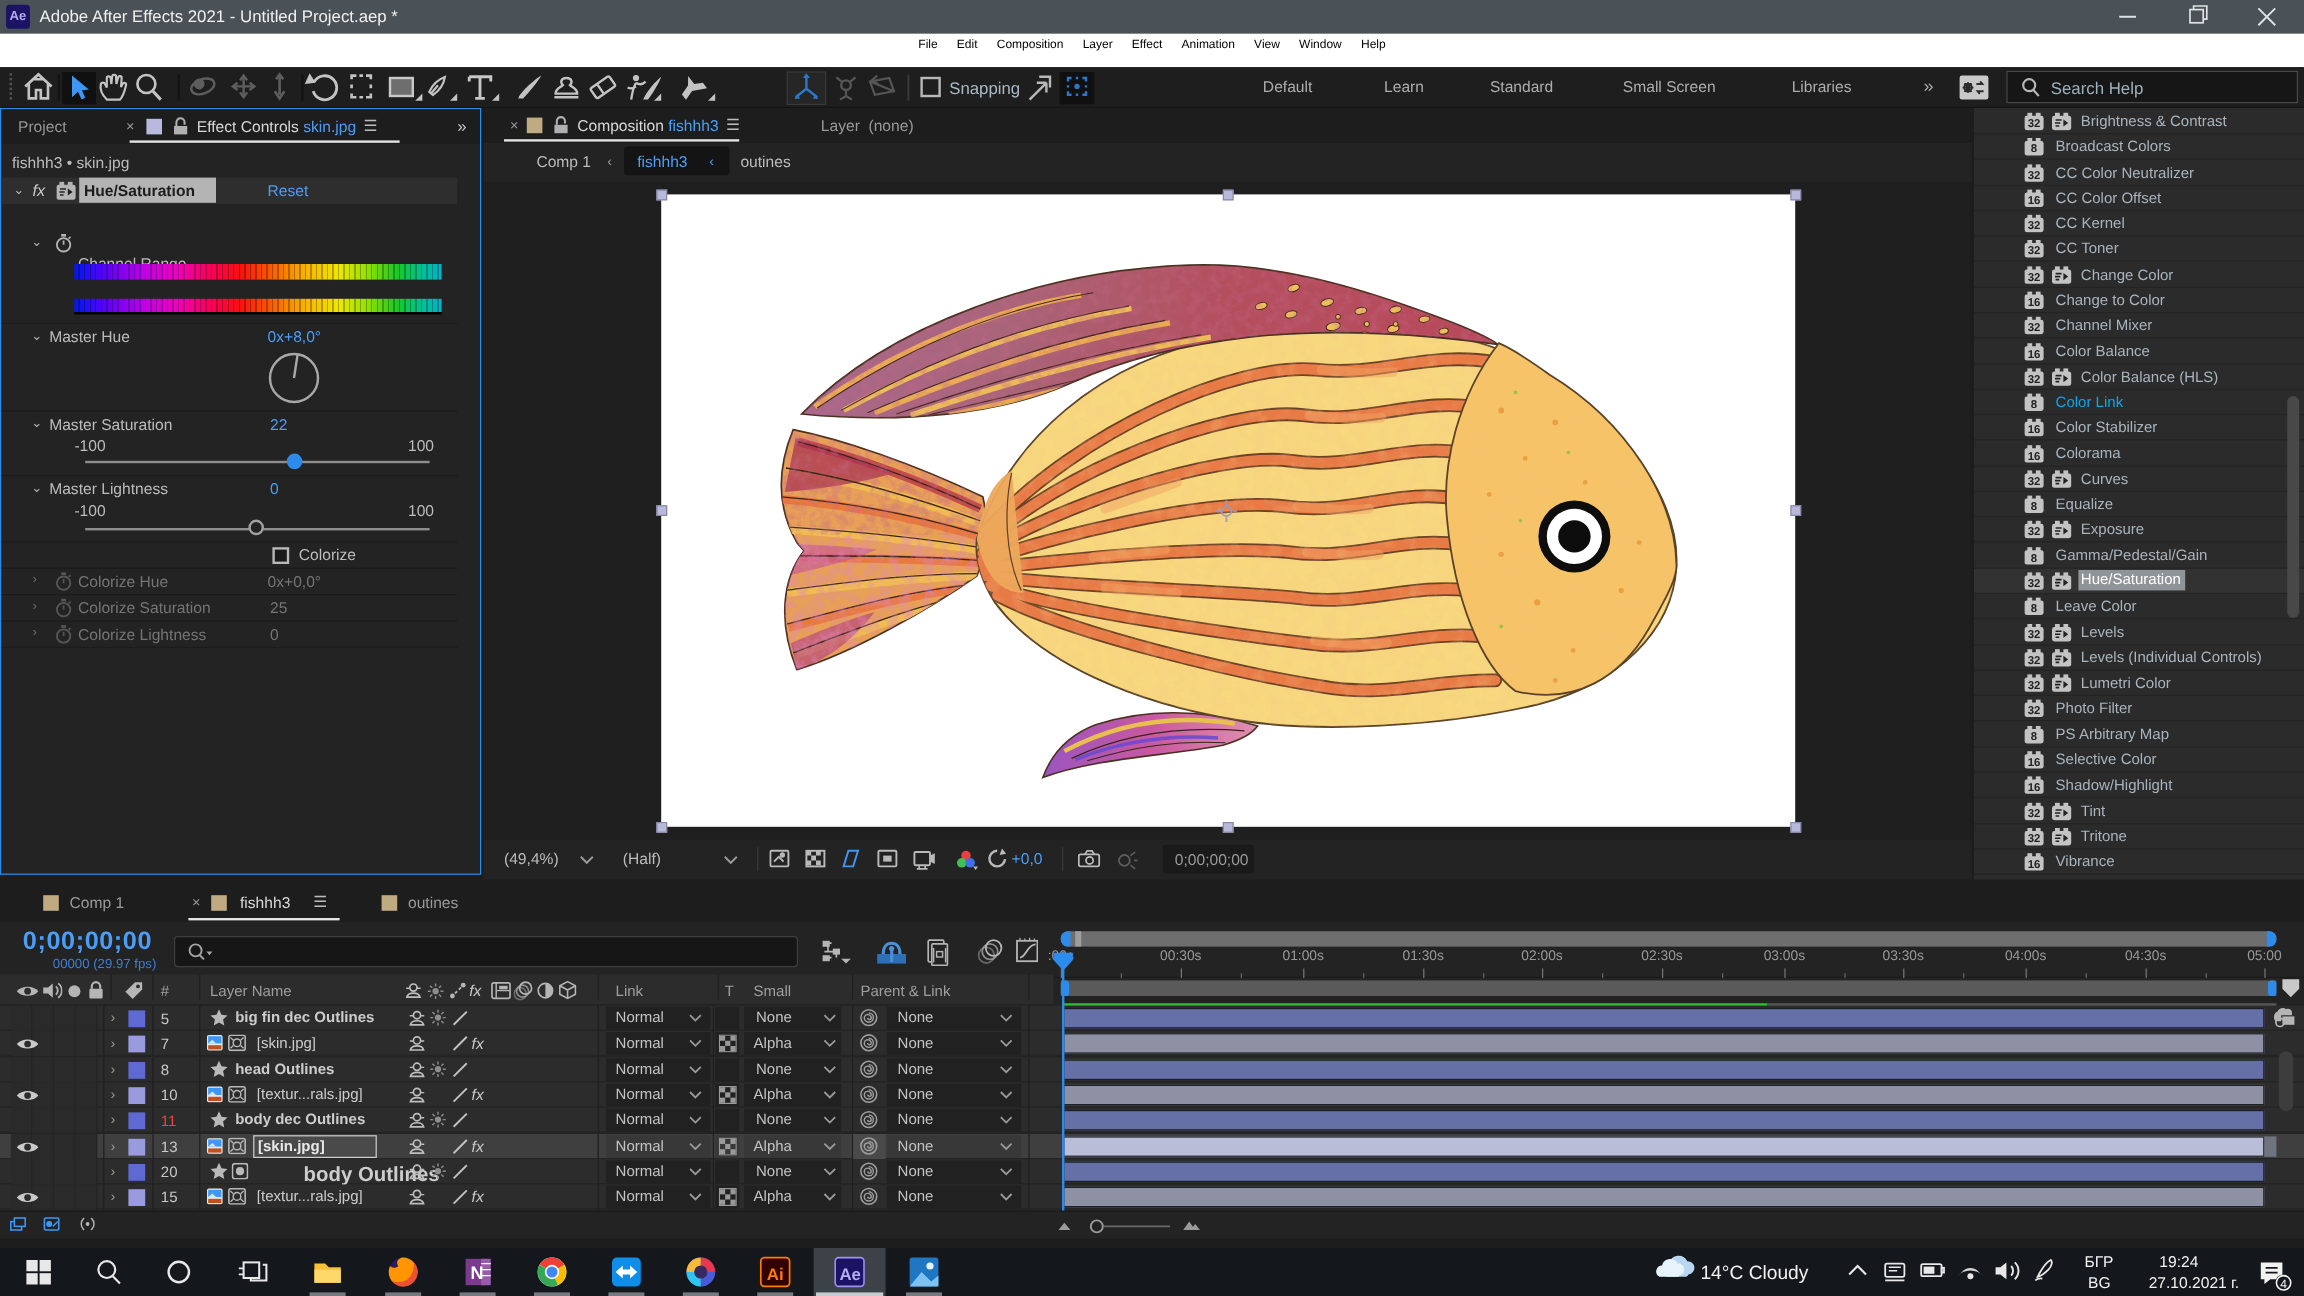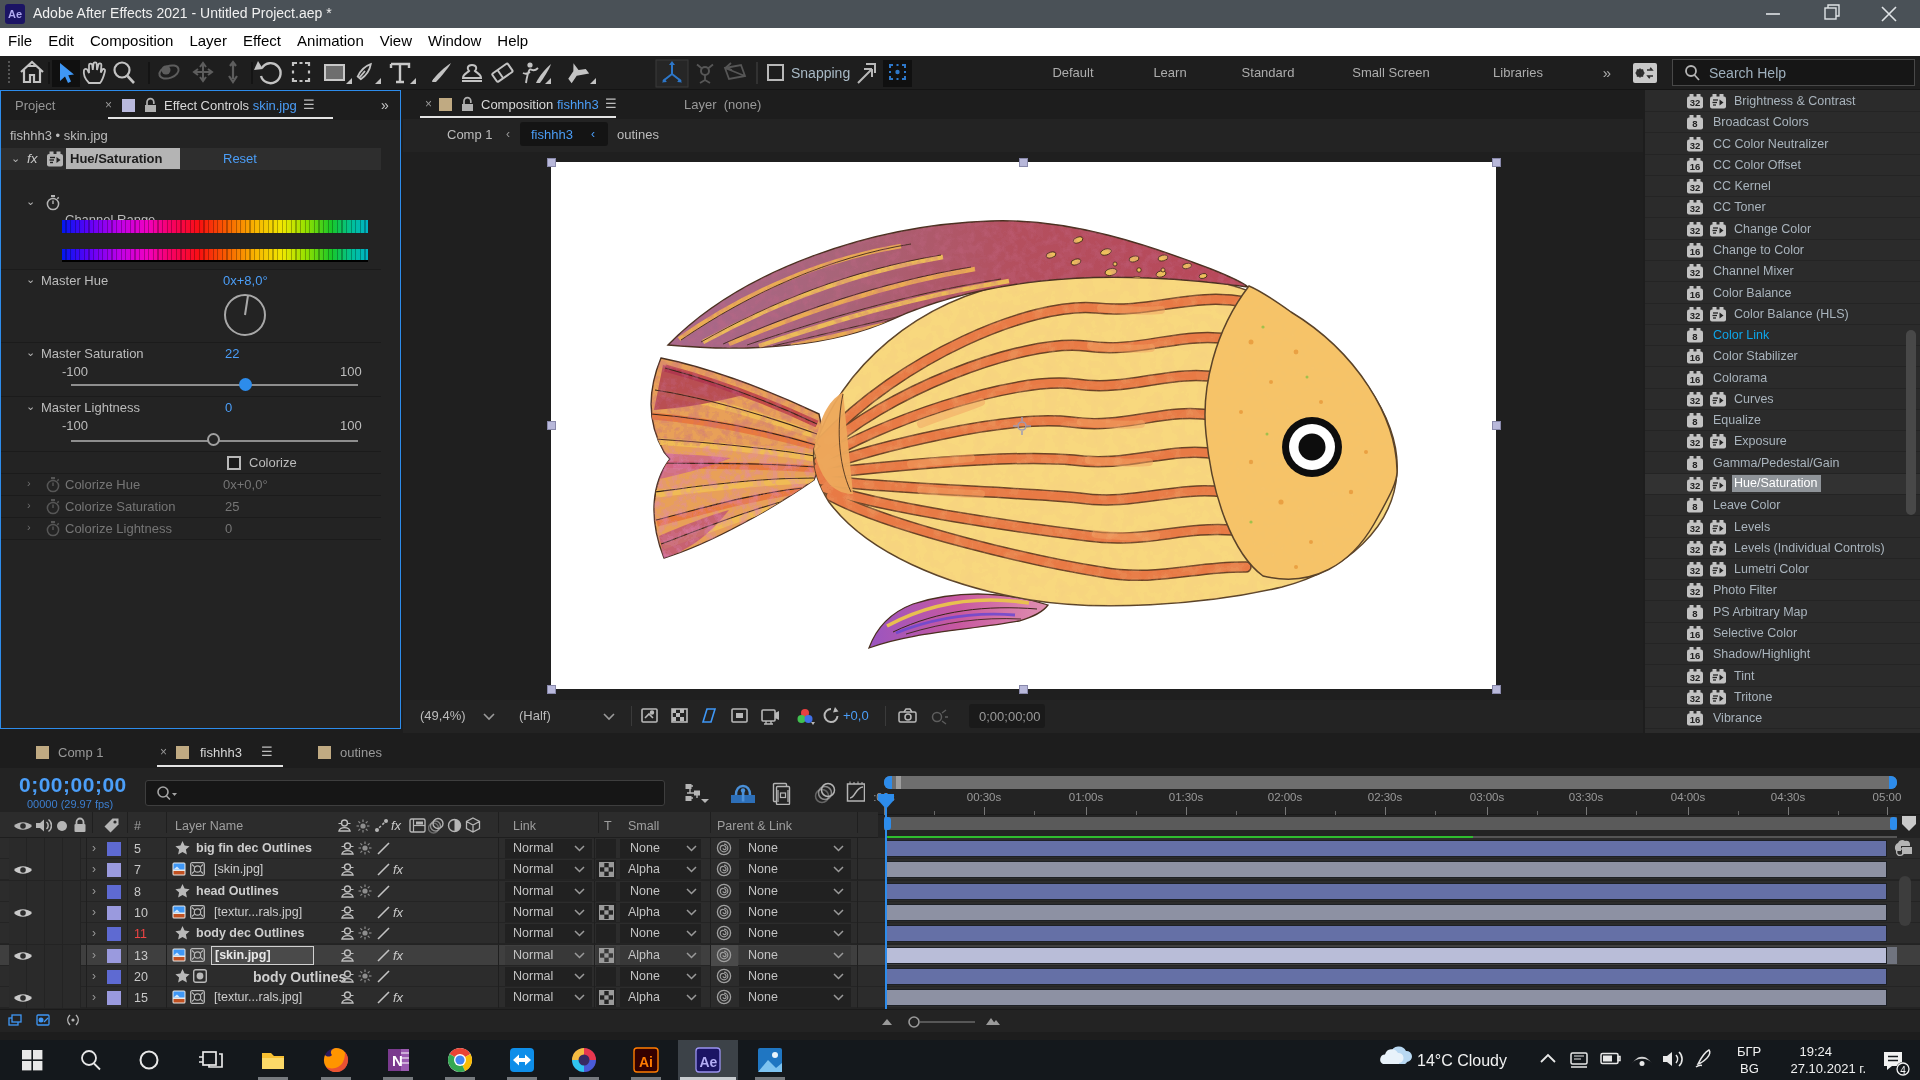--- a/index.html
+++ b/index.html
@@ -4,21 +4,21 @@
 <style>
 *{margin:0;padding:0;box-sizing:border-box;}
 html,body{width:1920px;height:1080px;overflow:hidden;background:#1d1d1d;font-family:"Liberation Sans",sans-serif;}
 #root{position:absolute;left:0;top:0;width:1920px;height:1080px;}
 .abs{position:absolute;}
 
 #titlebar{position:absolute;left:0;top:0;width:1920px;height:28px;background:#4a5157;color:#e8e8e8;}
 #aelogo{position:absolute;left:5px;top:4px;width:20px;height:20px;background:#1b1464;border-radius:3px;color:#b0aaf0;font-size:11px;font-weight:bold;text-align:center;line-height:20px;}
 #titletext{position:absolute;left:33px;top:5px;font-size:14px;color:#f0f0f0;}
 
-#menubar{position:absolute;left:0;top:28px;width:1920px;height:28px;background:#ffffff;color:#000;font-size:15px;}
+#menubar{position:absolute;left:0;top:28px;width:1920px;height:28px;background:#ffffff;color:#000;font-size:10px;text-align:center;}
 #menubar span{display:inline-block;margin:0 0;padding:4px 8px 0 8px;}
 
 #toolbar{position:absolute;left:0;top:56px;width:1920px;height:34px;background:#1e1e1e;border-bottom:1px solid #141414;}
 .wstab{position:absolute;top:0;height:34px;color:#adadad;font-size:13px;line-height:34px;text-align:center;}
 
 .panel{position:absolute;background:#232323;}
 
 #leftpanel{left:0;top:90px;width:401px;height:639px;border:1px solid #2d8ceb;background:#232323;}
 
 #comppanel{left:403px;top:90px;width:1240px;height:643px;background:#1d1d1d;}
@@ -1091,21 +1091,21 @@
         <span class="txt" style="left:160px;top:8px;font-size:12px;color:#9a9a9a;">×</span>
         <div class="abs" style="left:176px;top:9px;width:13px;height:13px;background:#c0aa82;"></div>
         <span class="txt" style="left:200px;top:8px;font-size:13px;color:#d8d8d8;">fishhh3</span>
         <span class="txt" style="left:261px;top:7px;font-size:13px;color:#bdbdbd;">☰</span>
         <div class="abs" style="left:157px;top:28px;width:126px;height:2px;background:#e3e3e3;"></div>
         <div class="abs" style="left:318px;top:9px;width:13px;height:13px;background:#c0aa82;"></div>
         <span class="txt" style="left:340px;top:8px;font-size:13px;color:#9a9a9a;">outines</span>
       </div>
 
       <span class="txt" style="left:19px;top:36px;font-size:21px;font-weight:bold;color:#4b9ef8;letter-spacing:0.5px;">0;00;00;00</span>
-      <span class="txt" style="left:27px;top:61px;font-size:11px;color:#3d7fd0;">00000 (29.97 fps)</span>
+      <span class="txt" style="left:44px;top:61px;font-size:11px;color:#3d7fd0;">00000 (29.97 fps)</span>
       <div class="abs" style="left:145px;top:43px;width:520px;height:26px;background:#161616;border:1px solid #3e3e3e;border-radius:3px;">
         <svg width="26" height="24" style="position:absolute;left:8px;top:1px;">
           <circle cx="9" cy="10" r="5" stroke="#a5a5a5" stroke-width="1.6" fill="none"></circle>
           <line x1="12.5" y1="14" x2="16" y2="17.5" stroke="#a5a5a5" stroke-width="1.6"></line>
           <path d="M18 11 L23 11 L20.5 14 Z" fill="#a5a5a5"></path>
         </svg>
       </div>
       <svg class="abs" style="left:685px;top:44px;" width="180" height="24" viewBox="0 0 180 24">
         <g stroke="#b5b5b5" stroke-width="1.6" fill="none">
           <path d="M2 5 L8 5 M5 5 L5 12 M5 12 L2 12 M5 12 L12 12 M12 12 L12 17 M2 17 L8 17" stroke-width="1.4"></path>
@@ -1820,21 +1820,21 @@
           <svg width="15" height="14">
             <path d="M7.5 0 L9.6 4.6 L14.6 5.2 L10.9 8.6 L11.9 13.5 L7.5 11 L3.1 13.5 L4.1 8.6 L0.4 5.2 L5.4 4.6 Z" fill="#b9b9b9"></path>
           </svg>
         </span>
         <span class="abs" style="left:193px;top:3px;">
           <svg width="14" height="14">
             <rect x="0.7" y="0.7" width="12.6" height="12.6" rx="2" fill="none" stroke="#b9b9b9" stroke-width="1.4"></rect>
             <circle cx="7" cy="7" r="3.4" fill="#b9b9b9"></circle>
           </svg>
         </span>
-        <span class="abs" style="left:214px;top:3px;color:#cdcdcd;font-size:14px;font-weight:bold;padding-left:39px;">body Outlines</span>
+        <span class="abs" style="left:214px;top:3px;color:#cdcdcd;font-size:17px;font-weight:bold;padding-left:39px;">body Outlines</span>
         <span class="abs" style="left:340px;top:3px;">
           <svg width="15" height="15">
             <circle cx="7.5" cy="5" r="3" fill="none" stroke="#bdbdbd" stroke-width="1.4"></circle>
             <path d="M2 13 C3 8.5 12 8.5 13 13 Z" fill="none" stroke="#bdbdbd" stroke-width="1.4"></path>
             <path d="M1.5 5.5 L4.5 5.5 M10.5 5.5 L13.5 5.5" stroke="#bdbdbd" stroke-width="1.2"></path>
           </svg>
         </span>
         <span class="abs" style="left:358px;top:3px;">
           <svg width="14" height="14">
             <circle cx="7" cy="7" r="2.6" fill="#8d8d8d"></circle>

